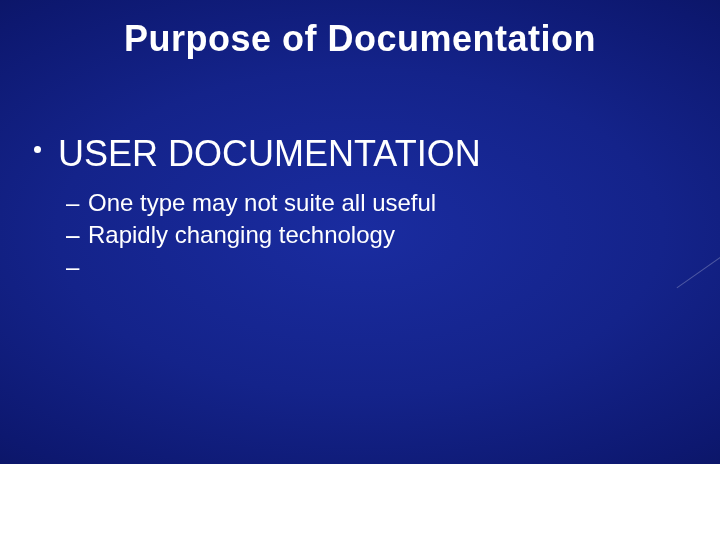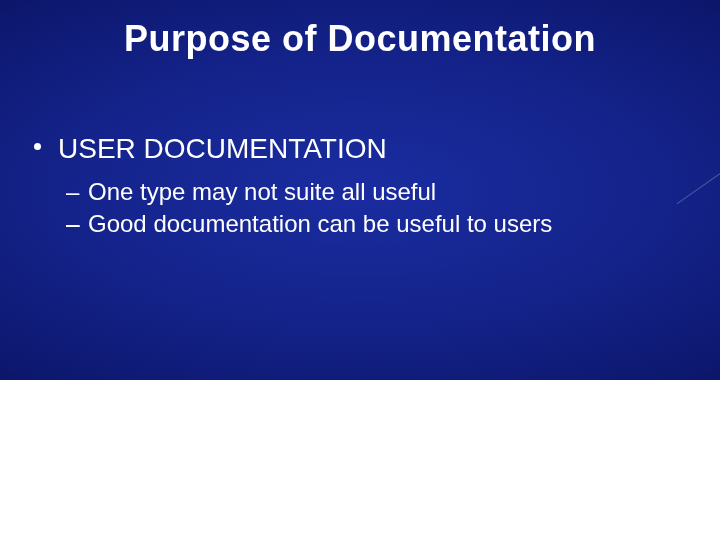--- a/index.html
+++ b/index.html
@@ -6,21 +6,21 @@
     margin: 0;
     padding: 0;
     width: 720px;
     height: 540px;
     overflow: hidden;
     font-family: Arial, Helvetica, sans-serif;
   }
   .slide {
     position: relative;
     width: 720px;
-    height: 380px;
+    height: 464px;
     background: radial-gradient(ellipse 120% 100% at 50% 50%,
                 #1a2ca0 0%,
                 #14238a 35%,
                 #0d1870 60%,
                 #070f50 85%,
                 #04083a 100%);
     color: #ffffff;
     box-sizing: border-box;
   }
   .title {
@@ -34,21 +34,21 @@
     letter-spacing: 0.5px;
     padding: 0 30px;
   }
   .body {
     position: absolute;
     top: 130px;
     left: 30px;
     right: 30px;
   }
   .lvl1 {
-    font-size: 28px;
+    font-size: 36px;
     line-height: 1.35;
     margin: 0 0 8px 0;
     padding-left: 28px;
     position: relative;
   }
   .lvl1 .bullet {
     position: absolute;
     left: 4px;
     top: 0.45em;
     width: 7px;
@@ -95,23 +95,23 @@
 
     <div class="lvl2">
       <span class="dash">–</span>
       <span>One type may not suite all useful</span>
     </div>
     <div class="lvl2">
       <span class="dash">–</span>
     </div>
     <div class="lvl2">
       <span class="dash">–</span>
+      <span>Rapidly changing technology</span>
     </div>
     <div class="lvl2">
       <span class="dash">–</span>
-      <span>Good documentation can be useful to users</span>
     </div>
 
   </div>
 
   <div class="corner-ray"></div>
 
 </div>
 
 </body></html>

